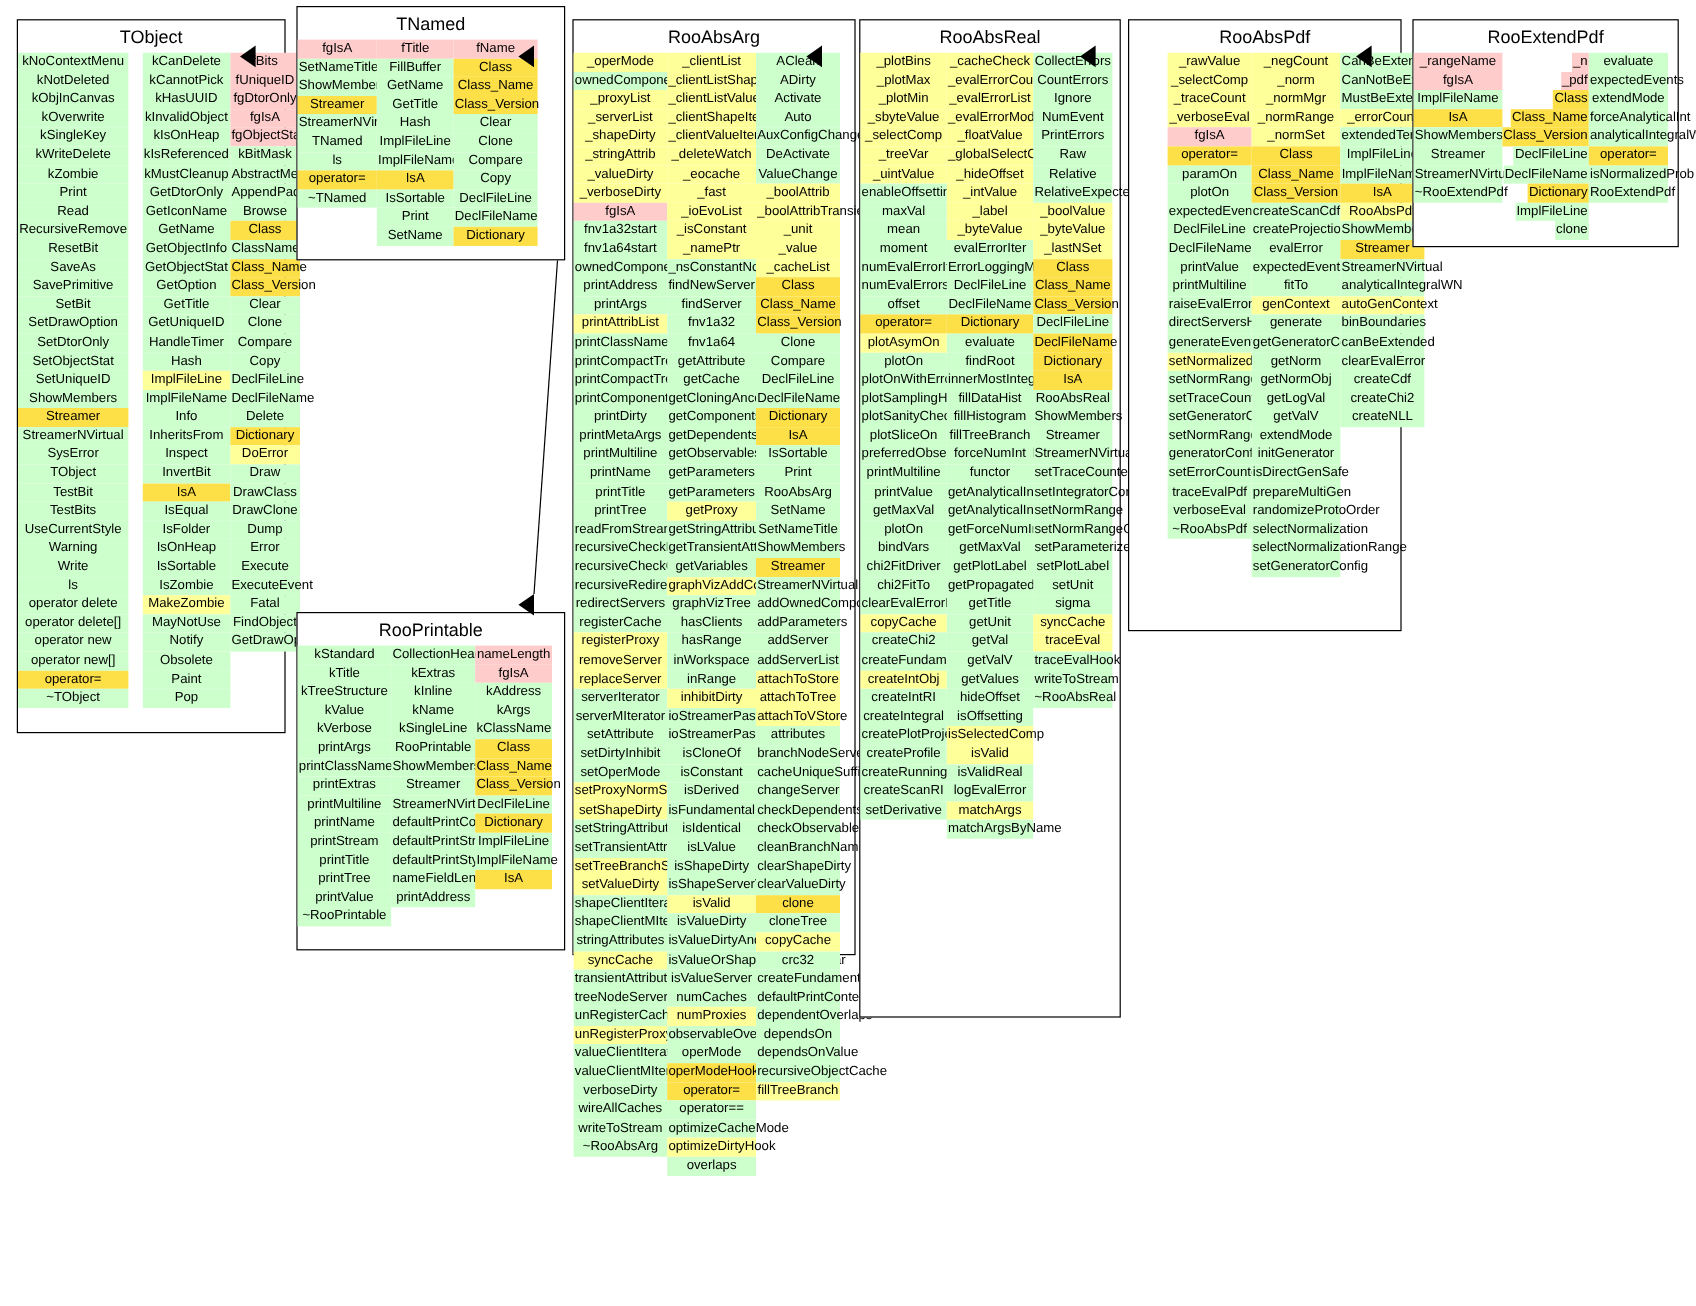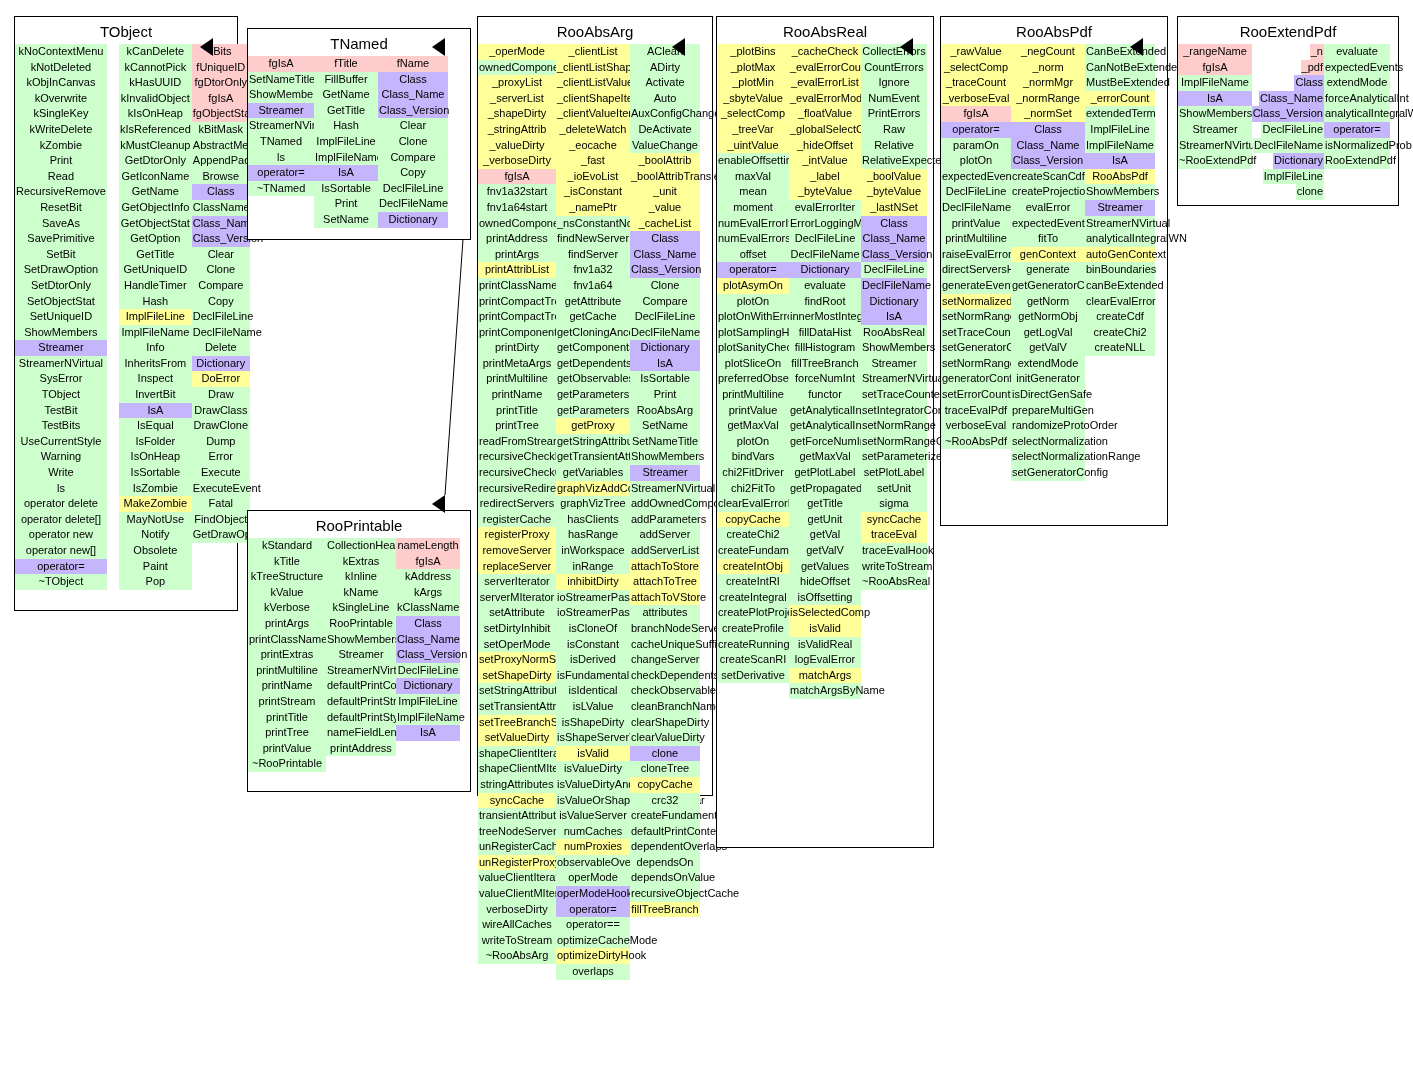--- a/index.html
+++ b/index.html
@@ -6,21 +6,21 @@
   body{font-family:"Liberation Sans", sans-serif;}
   #canvas{position:relative;width:1413px;height:1088px;overflow:hidden;}
   .cls{position:absolute;border:1px solid #000;background:#fff;box-sizing:border-box;}
   .cls-title{text-align:center;font-size:15px;padding:6px 0 4px 0;color:#000;}
   .cols{display:flex;flex-direction:row;align-items:flex-start;}
   .col{display:flex;flex-direction:column;}
   .mem{font-size:11px;line-height:15.6px;white-space:nowrap;text-align:center;color:#000;padding:0 1px;}
   .c-green{background:#ccffcc;}
   .c-yellow{background:#ffff99;}
   .c-pink{background:#ffcccc;}
-  .c-gray{background:#c4b5fd;}
+  .c-gray{background:#fde047;}
   .arrow{position:absolute;width:0;height:0;border-top:9px solid transparent;border-bottom:9px solid transparent;border-right:13px solid #000;}
   svg.edges{position:absolute;left:0;top:0;width:1413px;height:1088px;overflow:visible;}
 </style>
 </head>
 <body>
 
 <div id="canvas">
   <svg class="edges">
       <line x1="470" y1="140" x2="445" y2="495" stroke="#000" stroke-width="1"></line>
     </svg>
@@ -130,21 +130,21 @@
           <div class="mem c-green">Dump</div>
           <div class="mem c-green">Error</div>
           <div class="mem c-green">Execute</div>
           <div class="mem c-green">ExecuteEvent</div>
           <div class="mem c-green">Fatal</div>
           <div class="mem c-green">FindObject</div>
           <div class="mem c-green">GetDrawOption</div>
         </div>
       </div>
     </div>
-    <div class="cls" style="left: 247px; top: 28px; width: 224px; height: 212px;">
+    <div class="cls" style="left: 247px; top: 5px; width: 224px; height: 212px;">
       <div class="cls-title">TNamed</div>
       <div class="cols">
         <div class="col" style="width: 66px;">
           <div class="mem c-pink">fgIsA</div>
           <div class="mem c-green">SetNameTitle</div>
           <div class="mem c-green">ShowMembers</div>
           <div class="mem c-gray">Streamer</div>
           <div class="mem c-green">StreamerNVirtual</div>
           <div class="mem c-green">TNamed</div>
           <div class="mem c-green">ls</div>
@@ -490,21 +490,21 @@
           <div class="mem c-yellow">traceEval</div>
           <div class="mem c-green">traceEvalHook</div>
           <div class="mem c-green">writeToStream</div>
           <div class="mem c-green">~RooAbsReal</div>
         </div>
       </div>
     </div>
     <div class="cls" style="left: 940px; top: 16px; width: 228px; height: 510px;">
       <div class="cls-title">RooAbsPdf</div>
       <div class="cols">
-        <div class="col" style="width: 70px;">
+        <div class="col" style="width: 70px; margin-left: 32px;">
           <div class="mem c-yellow">_rawValue</div>
           <div class="mem c-yellow">_selectComp</div>
           <div class="mem c-yellow">_traceCount</div>
           <div class="mem c-yellow">_verboseEval</div>
           <div class="mem c-pink">fgIsA</div>
           <div class="mem c-gray">operator=</div>
           <div class="mem c-green">paramOn</div>
           <div class="mem c-green">plotOn</div>
           <div class="mem c-green">expectedEvents</div>
           <div class="mem c-green">DeclFileLine</div>

